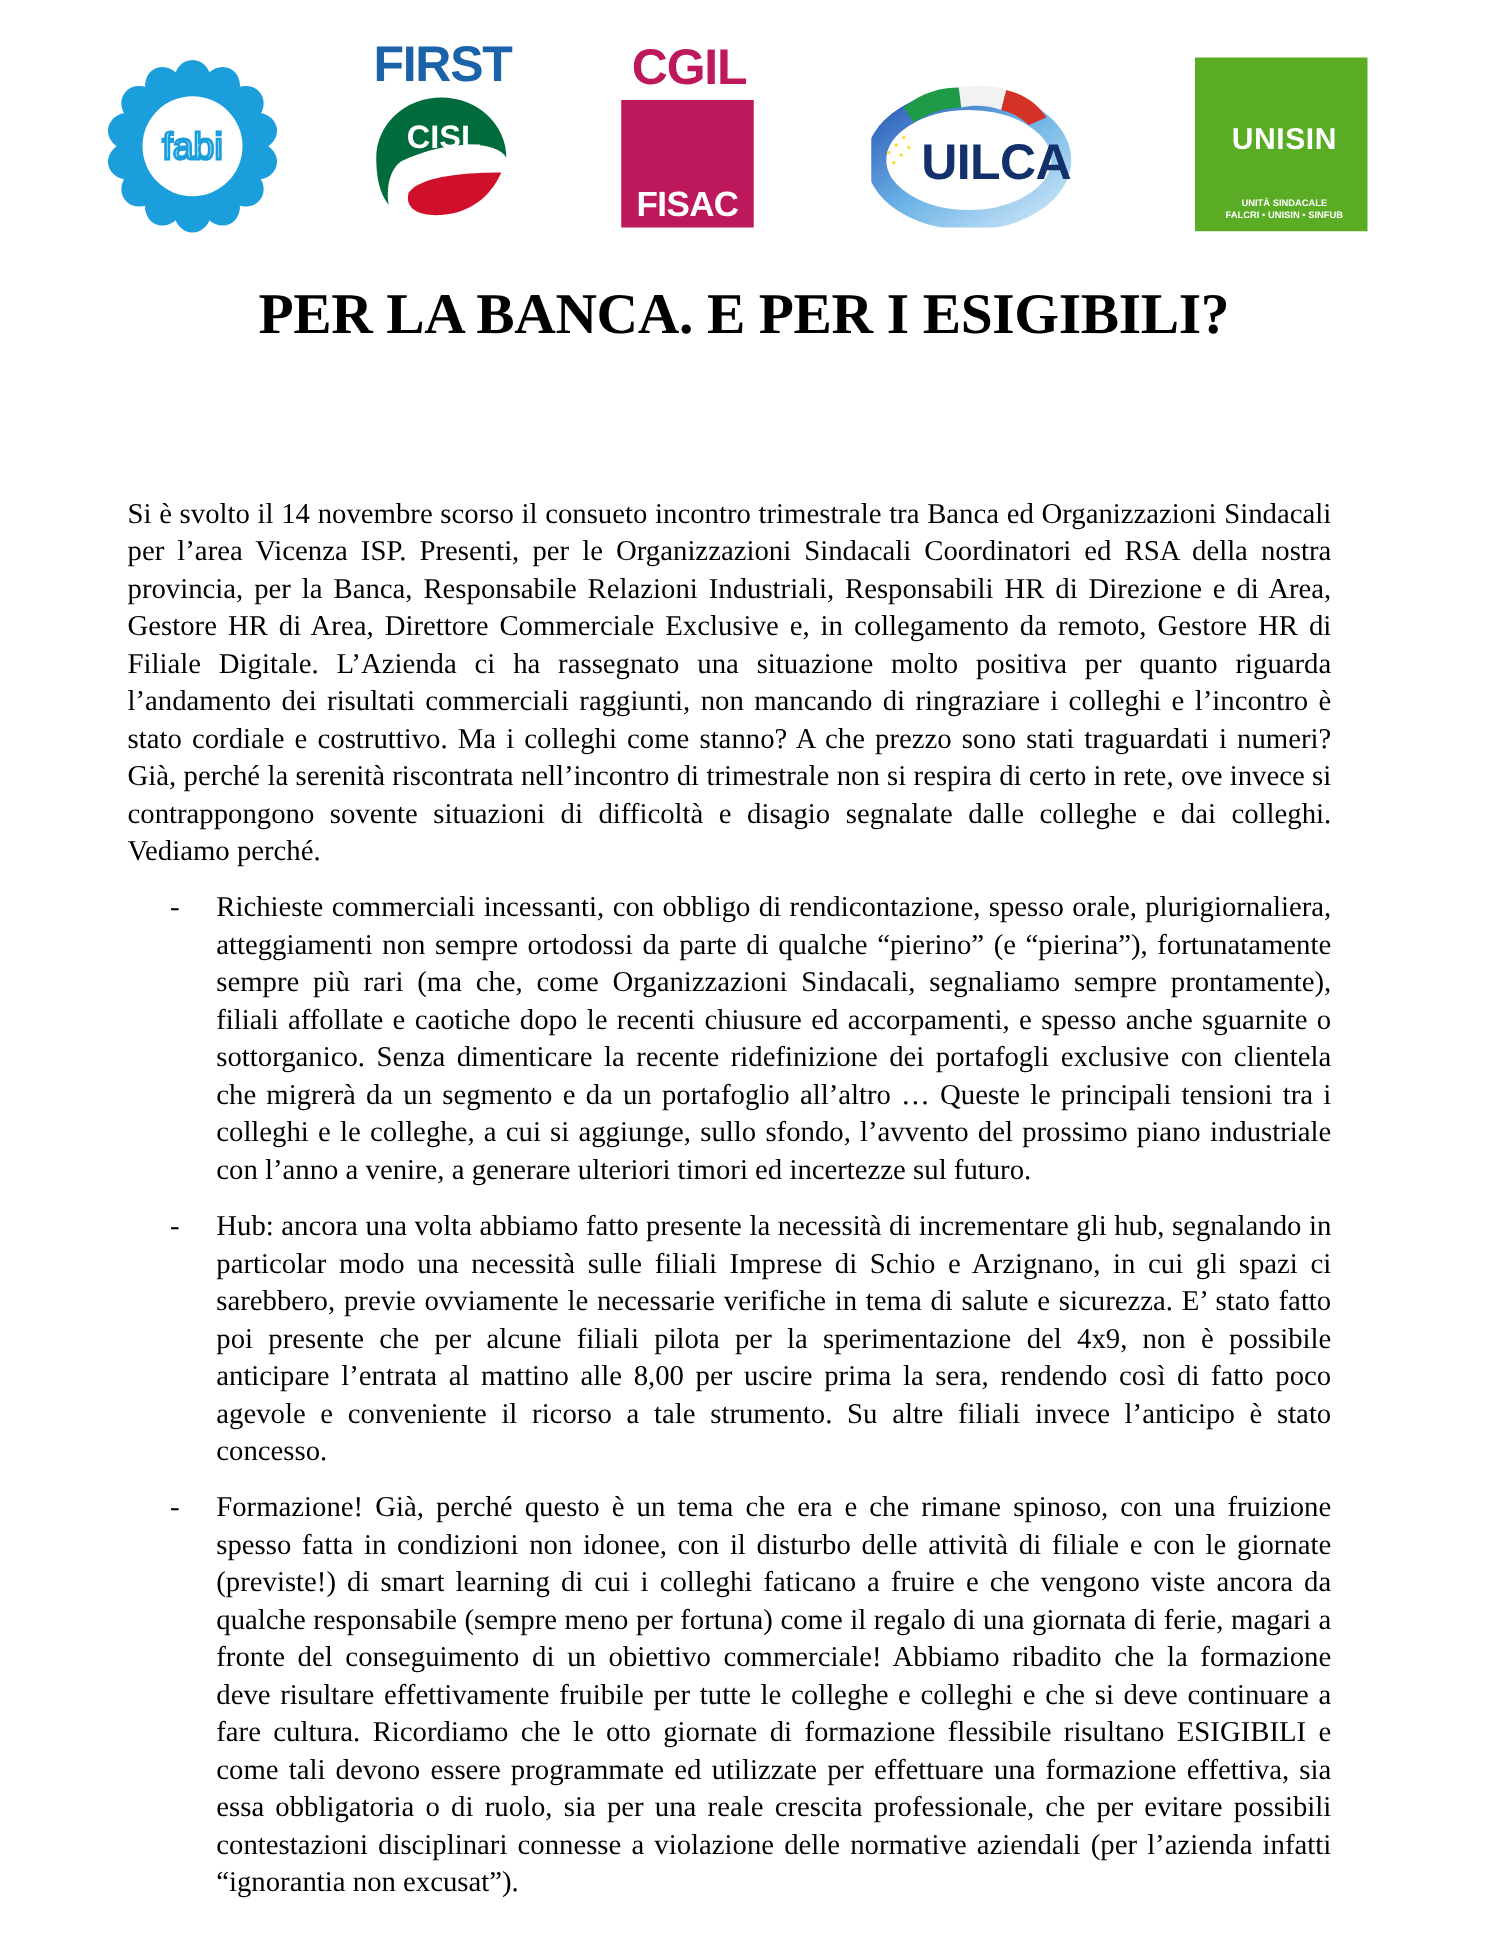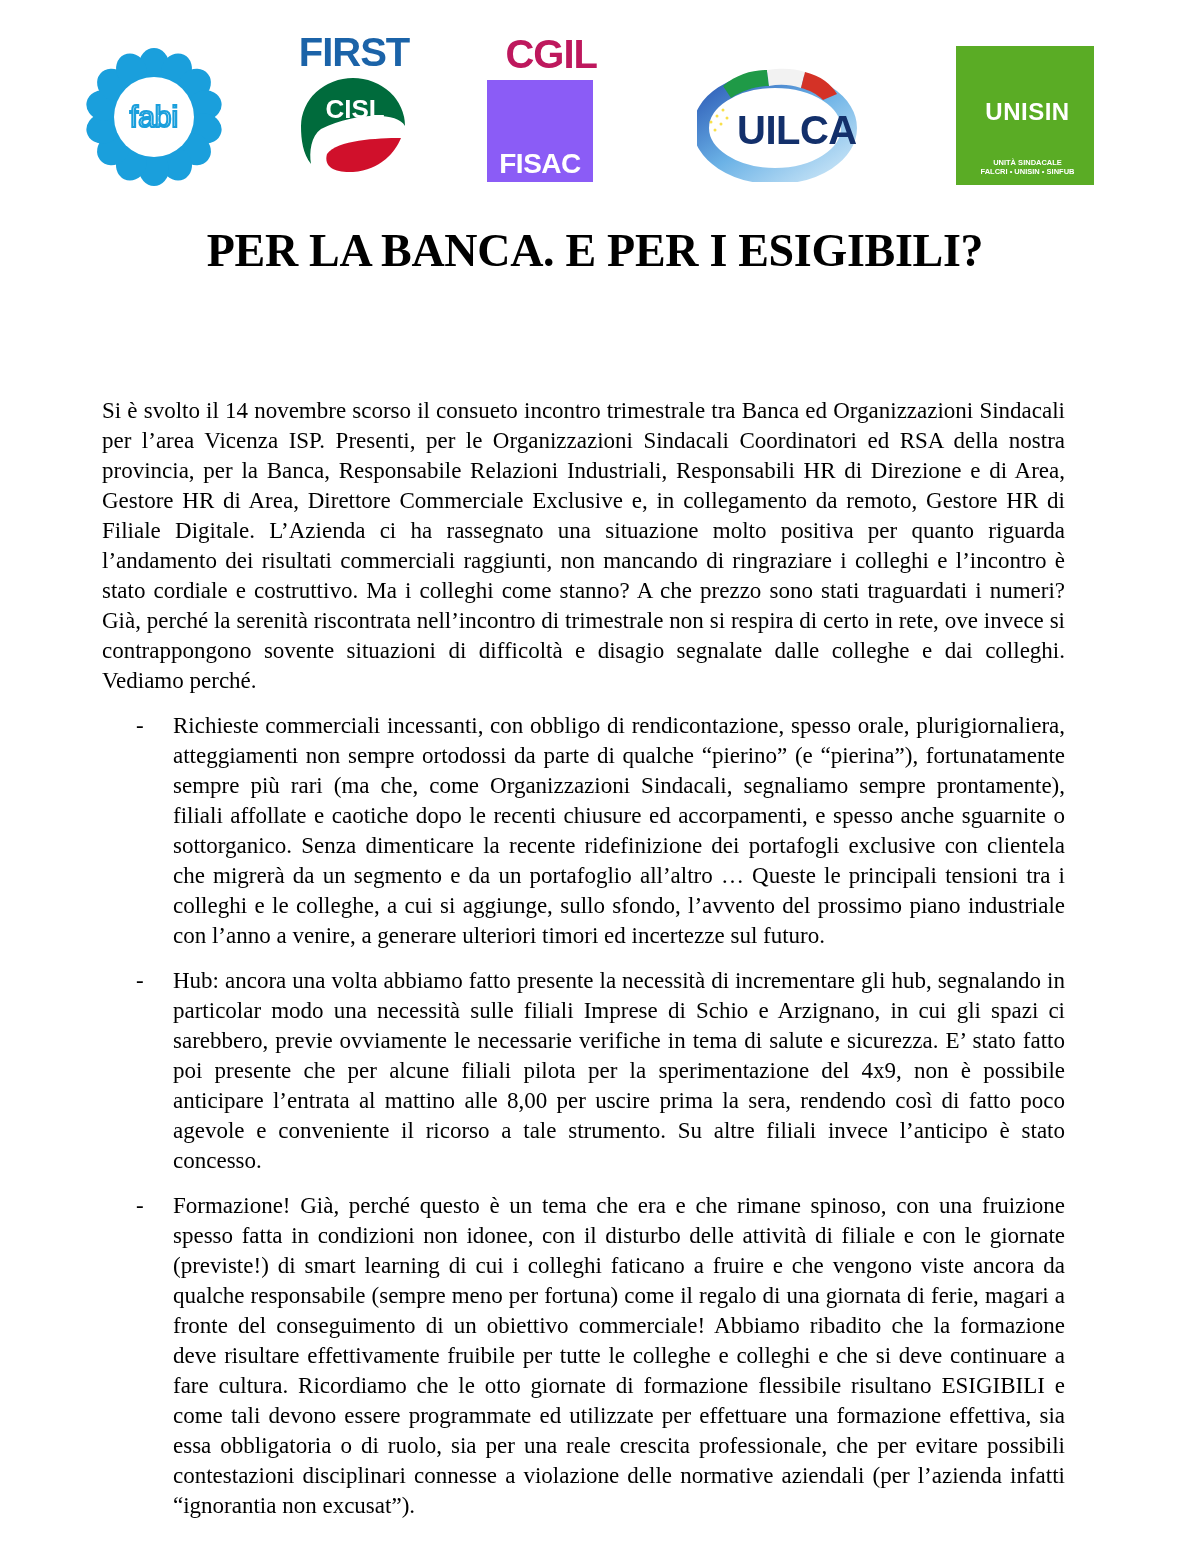--- a/index.html
+++ b/index.html
@@ -12,21 +12,21 @@
   #fabi { left: 84px; top: 47px; width: 140px; height: 140px; text-decoration: underline; }
 
   
   #first { left: 291px; top: 34px; width: 126px; height: 140px; }
   #first .first-text { position: absolute; left: 0; top: -4px; width: 126px; text-align: center; font-family: "Liberation Sans", sans-serif; font-weight: bold; font-size: 40px; color: #1b63a8; letter-spacing: -1px; }
   #first svg { position: absolute; left: 6px; top: 40px; }
 
   
   #cgil { left: 487px; top: 36px; width: 110px; height: 146px; }
   #cgil .cgil-text { position: absolute; left: 0; top: -4px; width: 110px; text-align: right; font-family: Liberation Sans, sans-serif; font-weight: 900; font-size: 40px; color: #be185d; letter-spacing: -1px; }
-  #cgil .red { position: absolute; left: 0; top: 44px; width: 106px; height: 102px; background: #8b5cf6; }
+  #cgil .red { position: absolute; left: 10px; top: 44px; width: 106px; height: 102px; background: #be185d; }
   #cgil .fisac-text { position: absolute; left: 0; bottom: 2px; width: 106px; text-align: center; font-family: "Liberation Sans", sans-serif; font-weight: bold; font-size: 28px; color: #fff; letter-spacing: -0.5px; }
 
   
   #uilca { left: 697px; top: 64px; width: 172px; height: 118px; }
   #uilca .uilca-text { position: absolute; left: 40px; top: 44px; font-family: "Liberation Sans", sans-serif; font-weight: 900; font-size: 40px; color: #13306b; letter-spacing: -0.5px; }
 
   
   #unisin { left: 912px; top: 46px; width: 138px; height: 139px; background: #5aac25; margin-left: 44px; }
   #unisin .unisin-text { position: absolute; left: 0; top: 52px; width: 143px; text-align: center; font-family: "Liberation Sans", sans-serif; font-weight: 900; font-size: 24px; color: #fff; letter-spacing: 0.5px; }
   #unisin .unisin-sub { position: absolute; left: 0; top: 112px; width: 143px; text-align: center; font-family: "Liberation Sans", sans-serif; font-weight: bold; font-size: 7.5px; line-height: 9px; color: #fff; }

